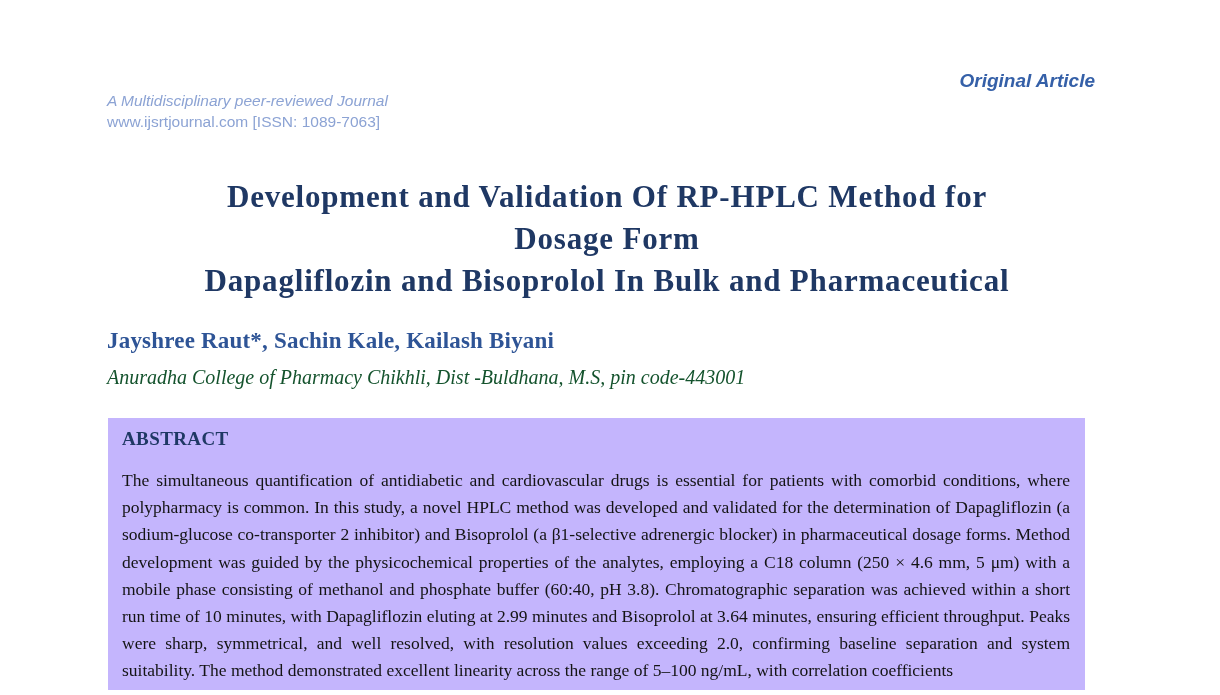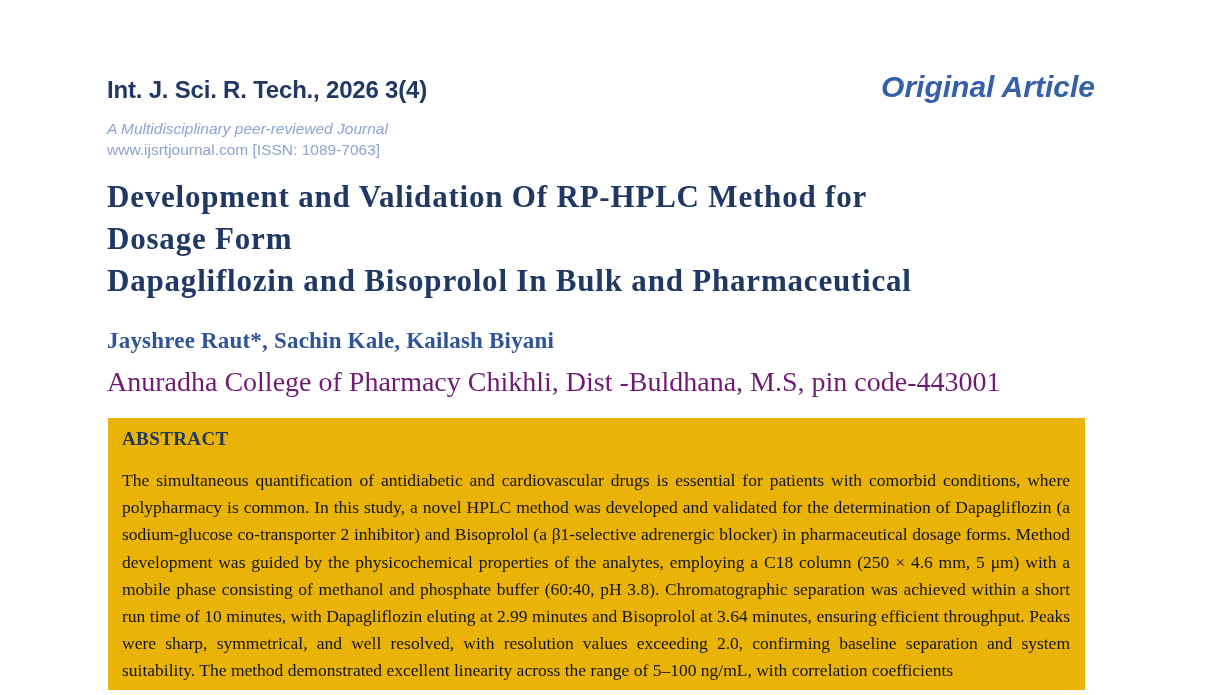--- a/index.html
+++ b/index.html
@@ -15,60 +15,59 @@
     color:#1F3864; letter-spacing:-0.2px;
   }
   .journal-sub {
     font-family:"Liberation Sans", sans-serif;
     font-size:15.5px; line-height:21px; color:#8CA3D4;
   }
   .journal-sub.first { margin-top:14px;font-style:italic; }
   .article-type {
     position:absolute; right:125px; top:70px;
     font-family:"Liberation Sans", sans-serif;
-    font-style:italic; font-weight:600; font-size:30px;
+    font-style:italic; font-weight:600; font-size:19px;
     color:#3560A8;
   }
   .title {
     position:absolute; left:107px; top:176px; width:1000px;
     font-weight:700; font-size:31px; line-height:42px;
     color:#1F3864; letter-spacing:0.8px;
   }
-  .title span { display:block; }
+  .title span { display:block;text-align:center; }
   .authors {
     position:absolute; left:107px; top:328px;
     font-weight:700; font-size:23px; color:#2E5496;
     letter-spacing:0.2px;
   }
   .affiliation {
     position:absolute; left:107px; top:366px;
-    font-size:28px; color:#701a75;
+    font-style:italic; font-size:20px; color:#14532d;
   }
   .abstract-box {
     position:absolute; left:108px; top:418px;
     width:977px; height:272px; box-sizing:border-box;
-    background:#eab308; padding:9px 15px 0 14px;
+    background:#c4b5fd; padding:9px 15px 0 14px;
     overflow:hidden;
   }
   .abstract-heading {
     font-weight:700; font-size:19px; color:#1F3864;
     letter-spacing:0.4px; line-height:24px;
   }
   .abstract-text {
     margin-top:16px; font-size:17.5px; line-height:27.2px;
     text-align:justify; color:#141414;
   }
 </style>
 </head>
 <body>
 
 <div class="page">
 
   <div class="masthead">
-    <div class="journal-name">Int. J. Sci. R. Tech., 2026 3(4)</div>
     <div class="journal-sub first">A Multidisciplinary peer-reviewed Journal</div>
     <div class="journal-sub">www.ijsrtjournal.com [ISSN: 1089-7063]</div>
   </div>
 
   <div class="article-type">Original Article</div>
 
   <h1 class="title" style="margin:0">
     <span>Development and Validation Of RP-HPLC Method for</span>
     <span>Dosage Form</span>
     <span>Dapagliflozin and Bisoprolol In Bulk and Pharmaceutical</span>

